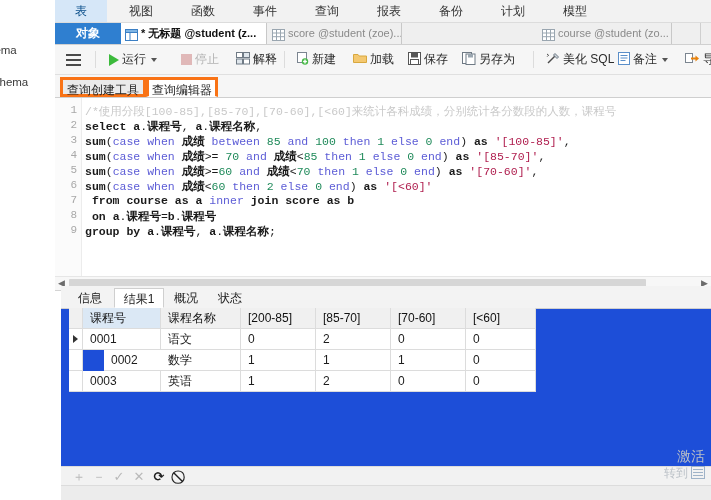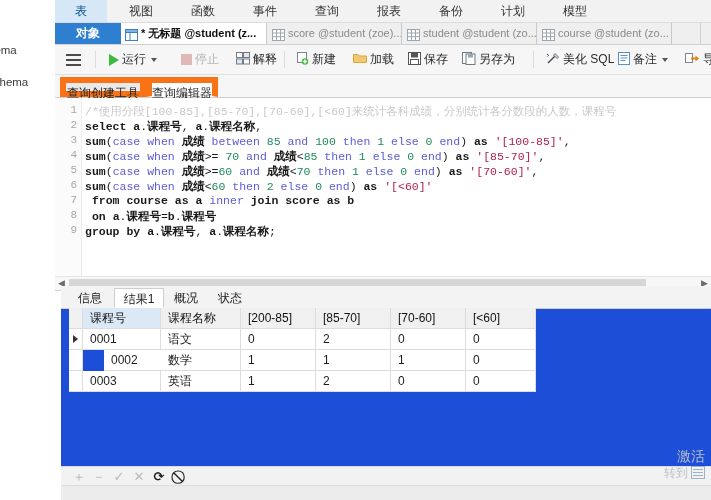--- a/index.html
+++ b/index.html
@@ -84,21 +84,21 @@
   .tri-run{width:0;height:0;border-left:10px solid #3cba3c;
     border-top:6px solid transparent;border-bottom:6px solid transparent;}
   .sq-stop{width:11px;height:11px;background:#e0b8b8;}
 
   
   .subtabs{
     position:relative;height:22px;background:#f6f6f6;border-bottom:1px solid #cfcfcf;
   }
   .subtab{
     position:absolute;top:2px;height:20px;line-height:20px;text-align:center;
-    font-size:12px;color:#222;border:6px solid #f97316;background:#eaeaea;
+    font-size:12px;color:#222;border:3px solid #f97316;background:#eaeaea;
     box-sizing:border-box;cursor:default;
   }
   .subtab.active{background:#ffffff;border-bottom:1px solid #ffffff;font-weight:normal;}
 
   
   .editor{
     position:relative;height:192px;background:#ffffff;
     border-bottom:1px solid #d4d4d4;overflow:hidden;
   }
   .gutter{
@@ -248,32 +248,20 @@
               <rect x="0.5" y="0.5" width="12" height="11" fill="#fff" stroke="#9aa6b0"></rect>
               <line x1="0.5" y1="4" x2="12.5" y2="4" stroke="#9aa6b0"></line>
               <line x1="0.5" y1="7.7" x2="12.5" y2="7.7" stroke="#9aa6b0"></line>
               <line x1="4.5" y1="0.5" x2="4.5" y2="11.5" stroke="#9aa6b0"></line>
               <line x1="8.5" y1="0.5" x2="8.5" y2="11.5" stroke="#9aa6b0"></line>
             </svg>
         </span>
         <span>score @student (zoe)...</span>
       </div>
 
-      <div class="dtab" style="left:348px;width:134px;">
-        <span class="ticon">
-          <svg width="13" height="12" viewBox="0 0 13 12">
-              <rect x="0.5" y="0.5" width="12" height="11" fill="#fff" stroke="#9aa6b0"></rect>
-              <line x1="0.5" y1="4" x2="12.5" y2="4" stroke="#9aa6b0"></line>
-              <line x1="0.5" y1="7.7" x2="12.5" y2="7.7" stroke="#9aa6b0"></line>
-              <line x1="4.5" y1="0.5" x2="4.5" y2="11.5" stroke="#9aa6b0"></line>
-              <line x1="8.5" y1="0.5" x2="8.5" y2="11.5" stroke="#9aa6b0"></line>
-            </svg>
-        </span>
-        <span>student @student (zo...</span>
-      </div>
 
       <div class="dtab" style="left:483px;width:134px;">
         <span class="ticon">
           <svg width="13" height="12" viewBox="0 0 13 12">
               <rect x="0.5" y="0.5" width="12" height="11" fill="#fff" stroke="#9aa6b0"></rect>
               <line x1="0.5" y1="4" x2="12.5" y2="4" stroke="#9aa6b0"></line>
               <line x1="0.5" y1="7.7" x2="12.5" y2="7.7" stroke="#9aa6b0"></line>
               <line x1="4.5" y1="0.5" x2="4.5" y2="11.5" stroke="#9aa6b0"></line>
               <line x1="8.5" y1="0.5" x2="8.5" y2="11.5" stroke="#9aa6b0"></line>
             </svg>

